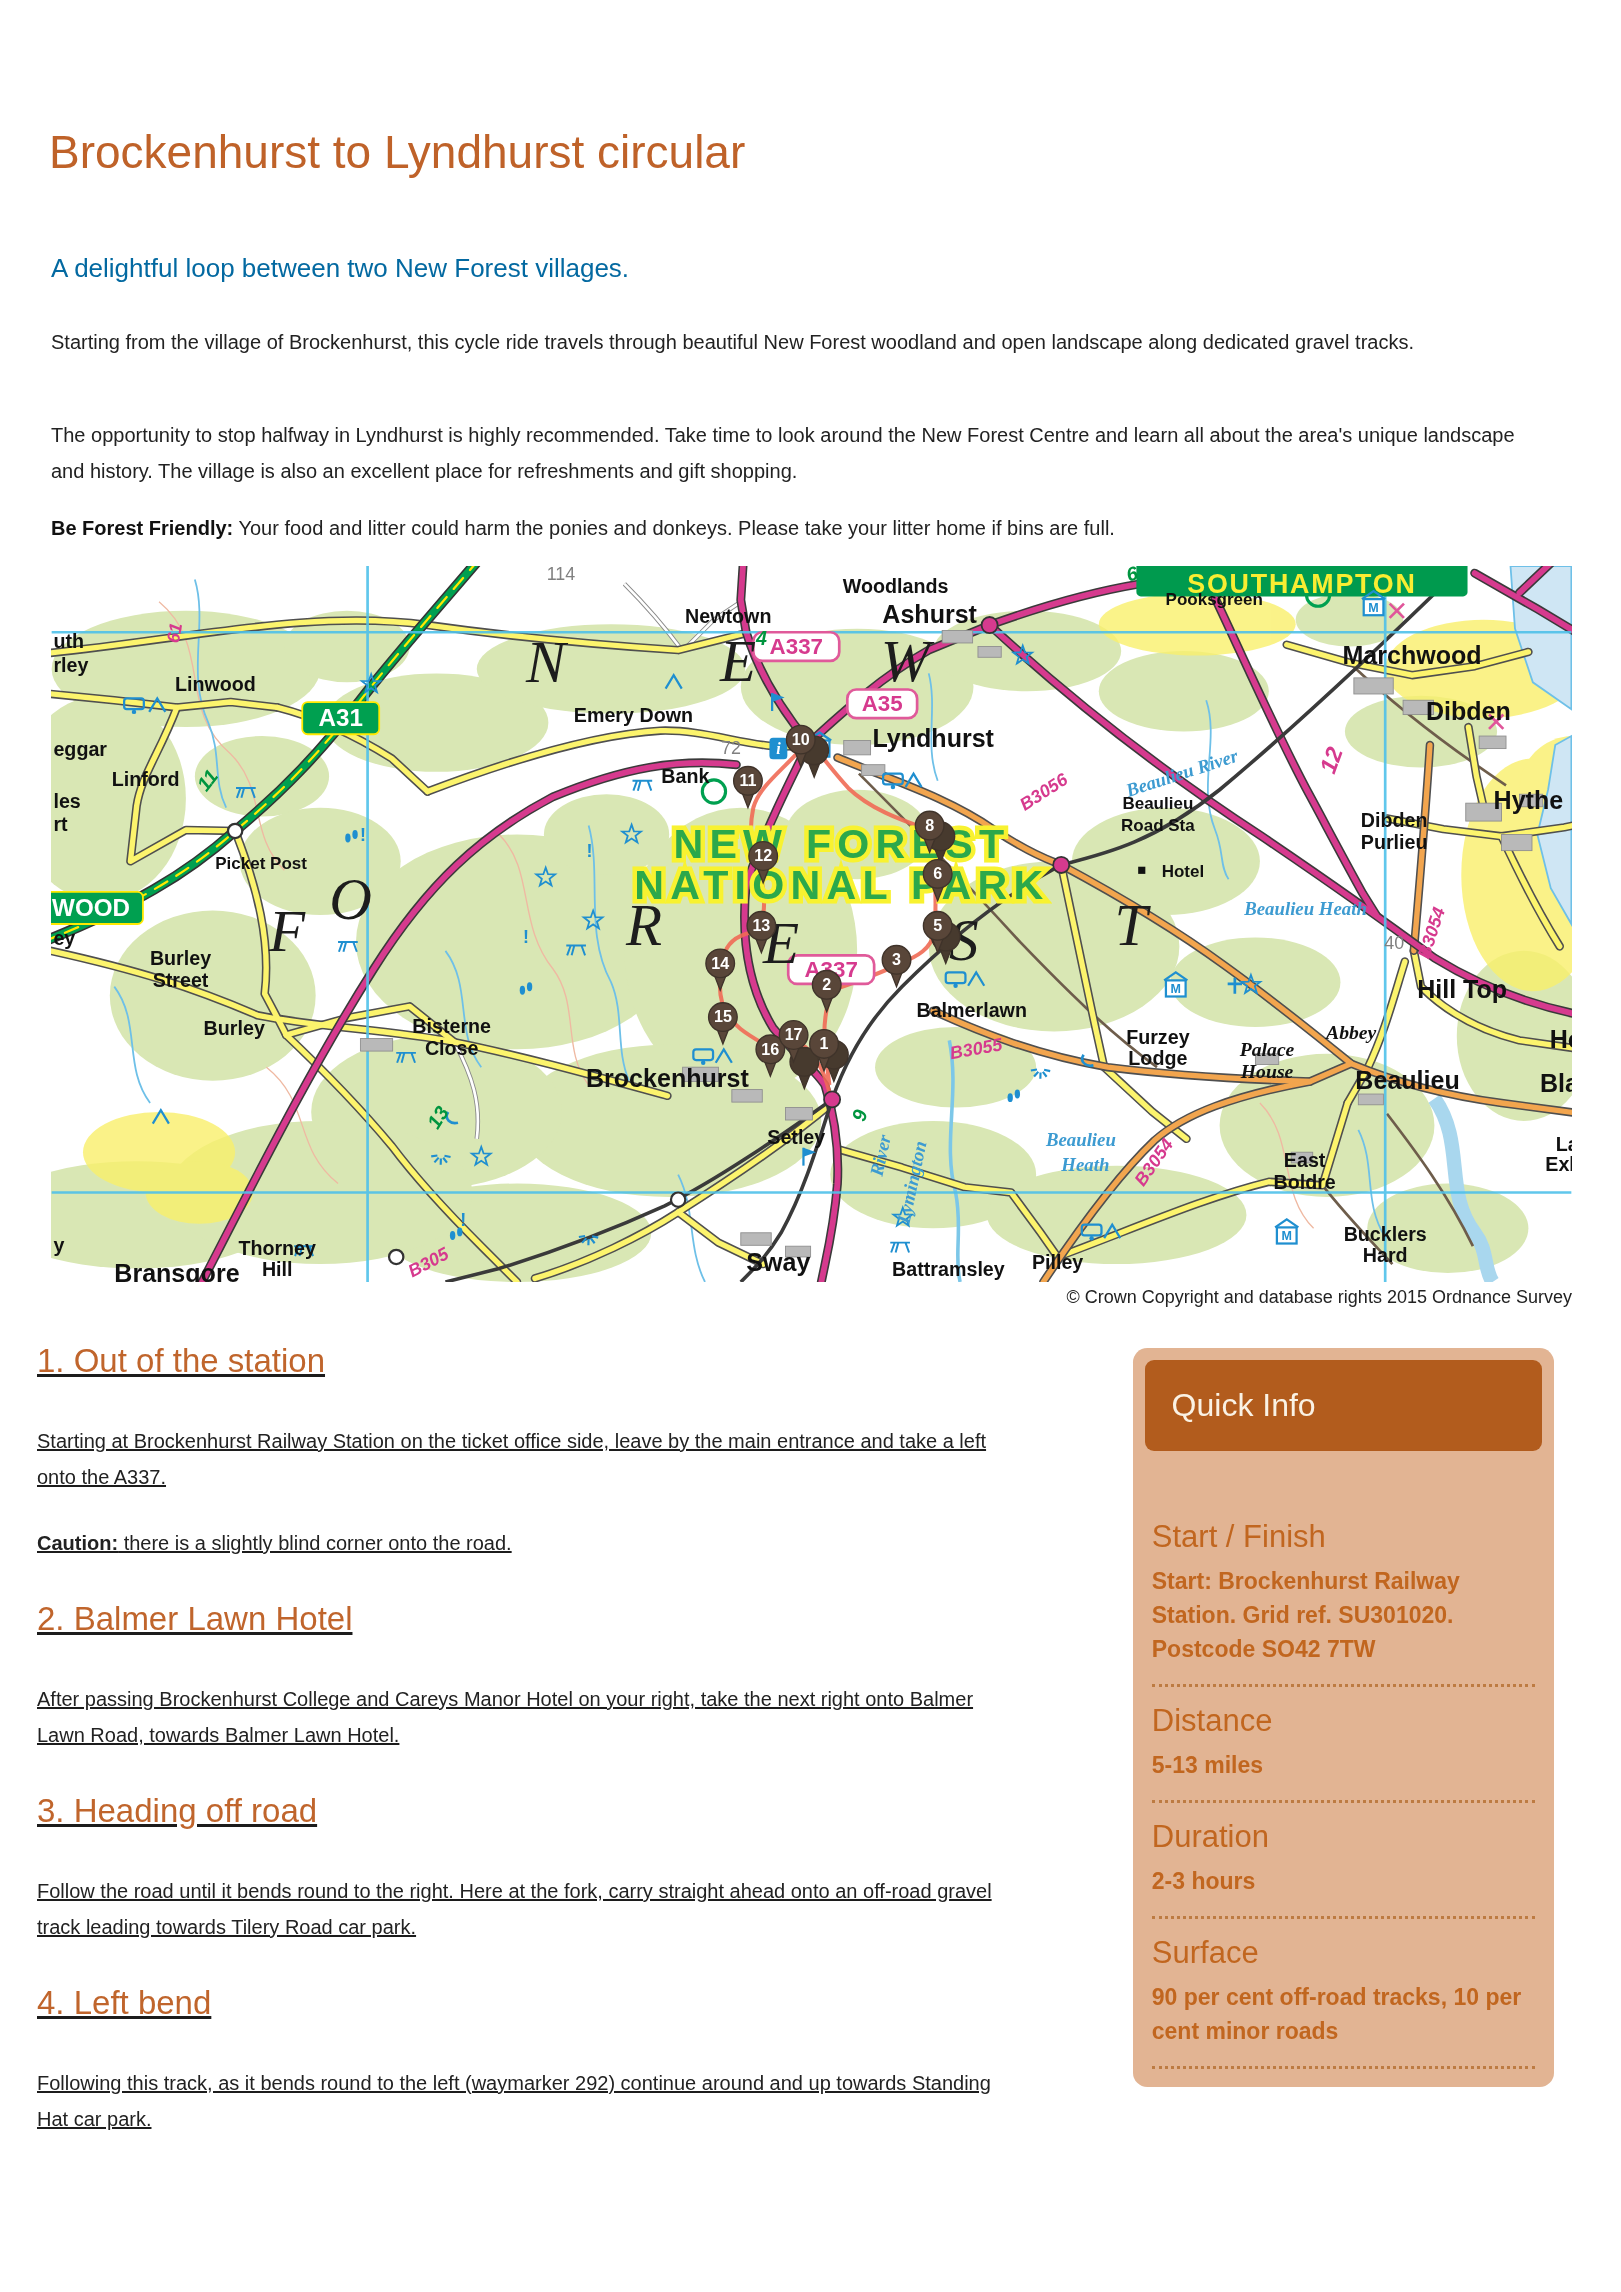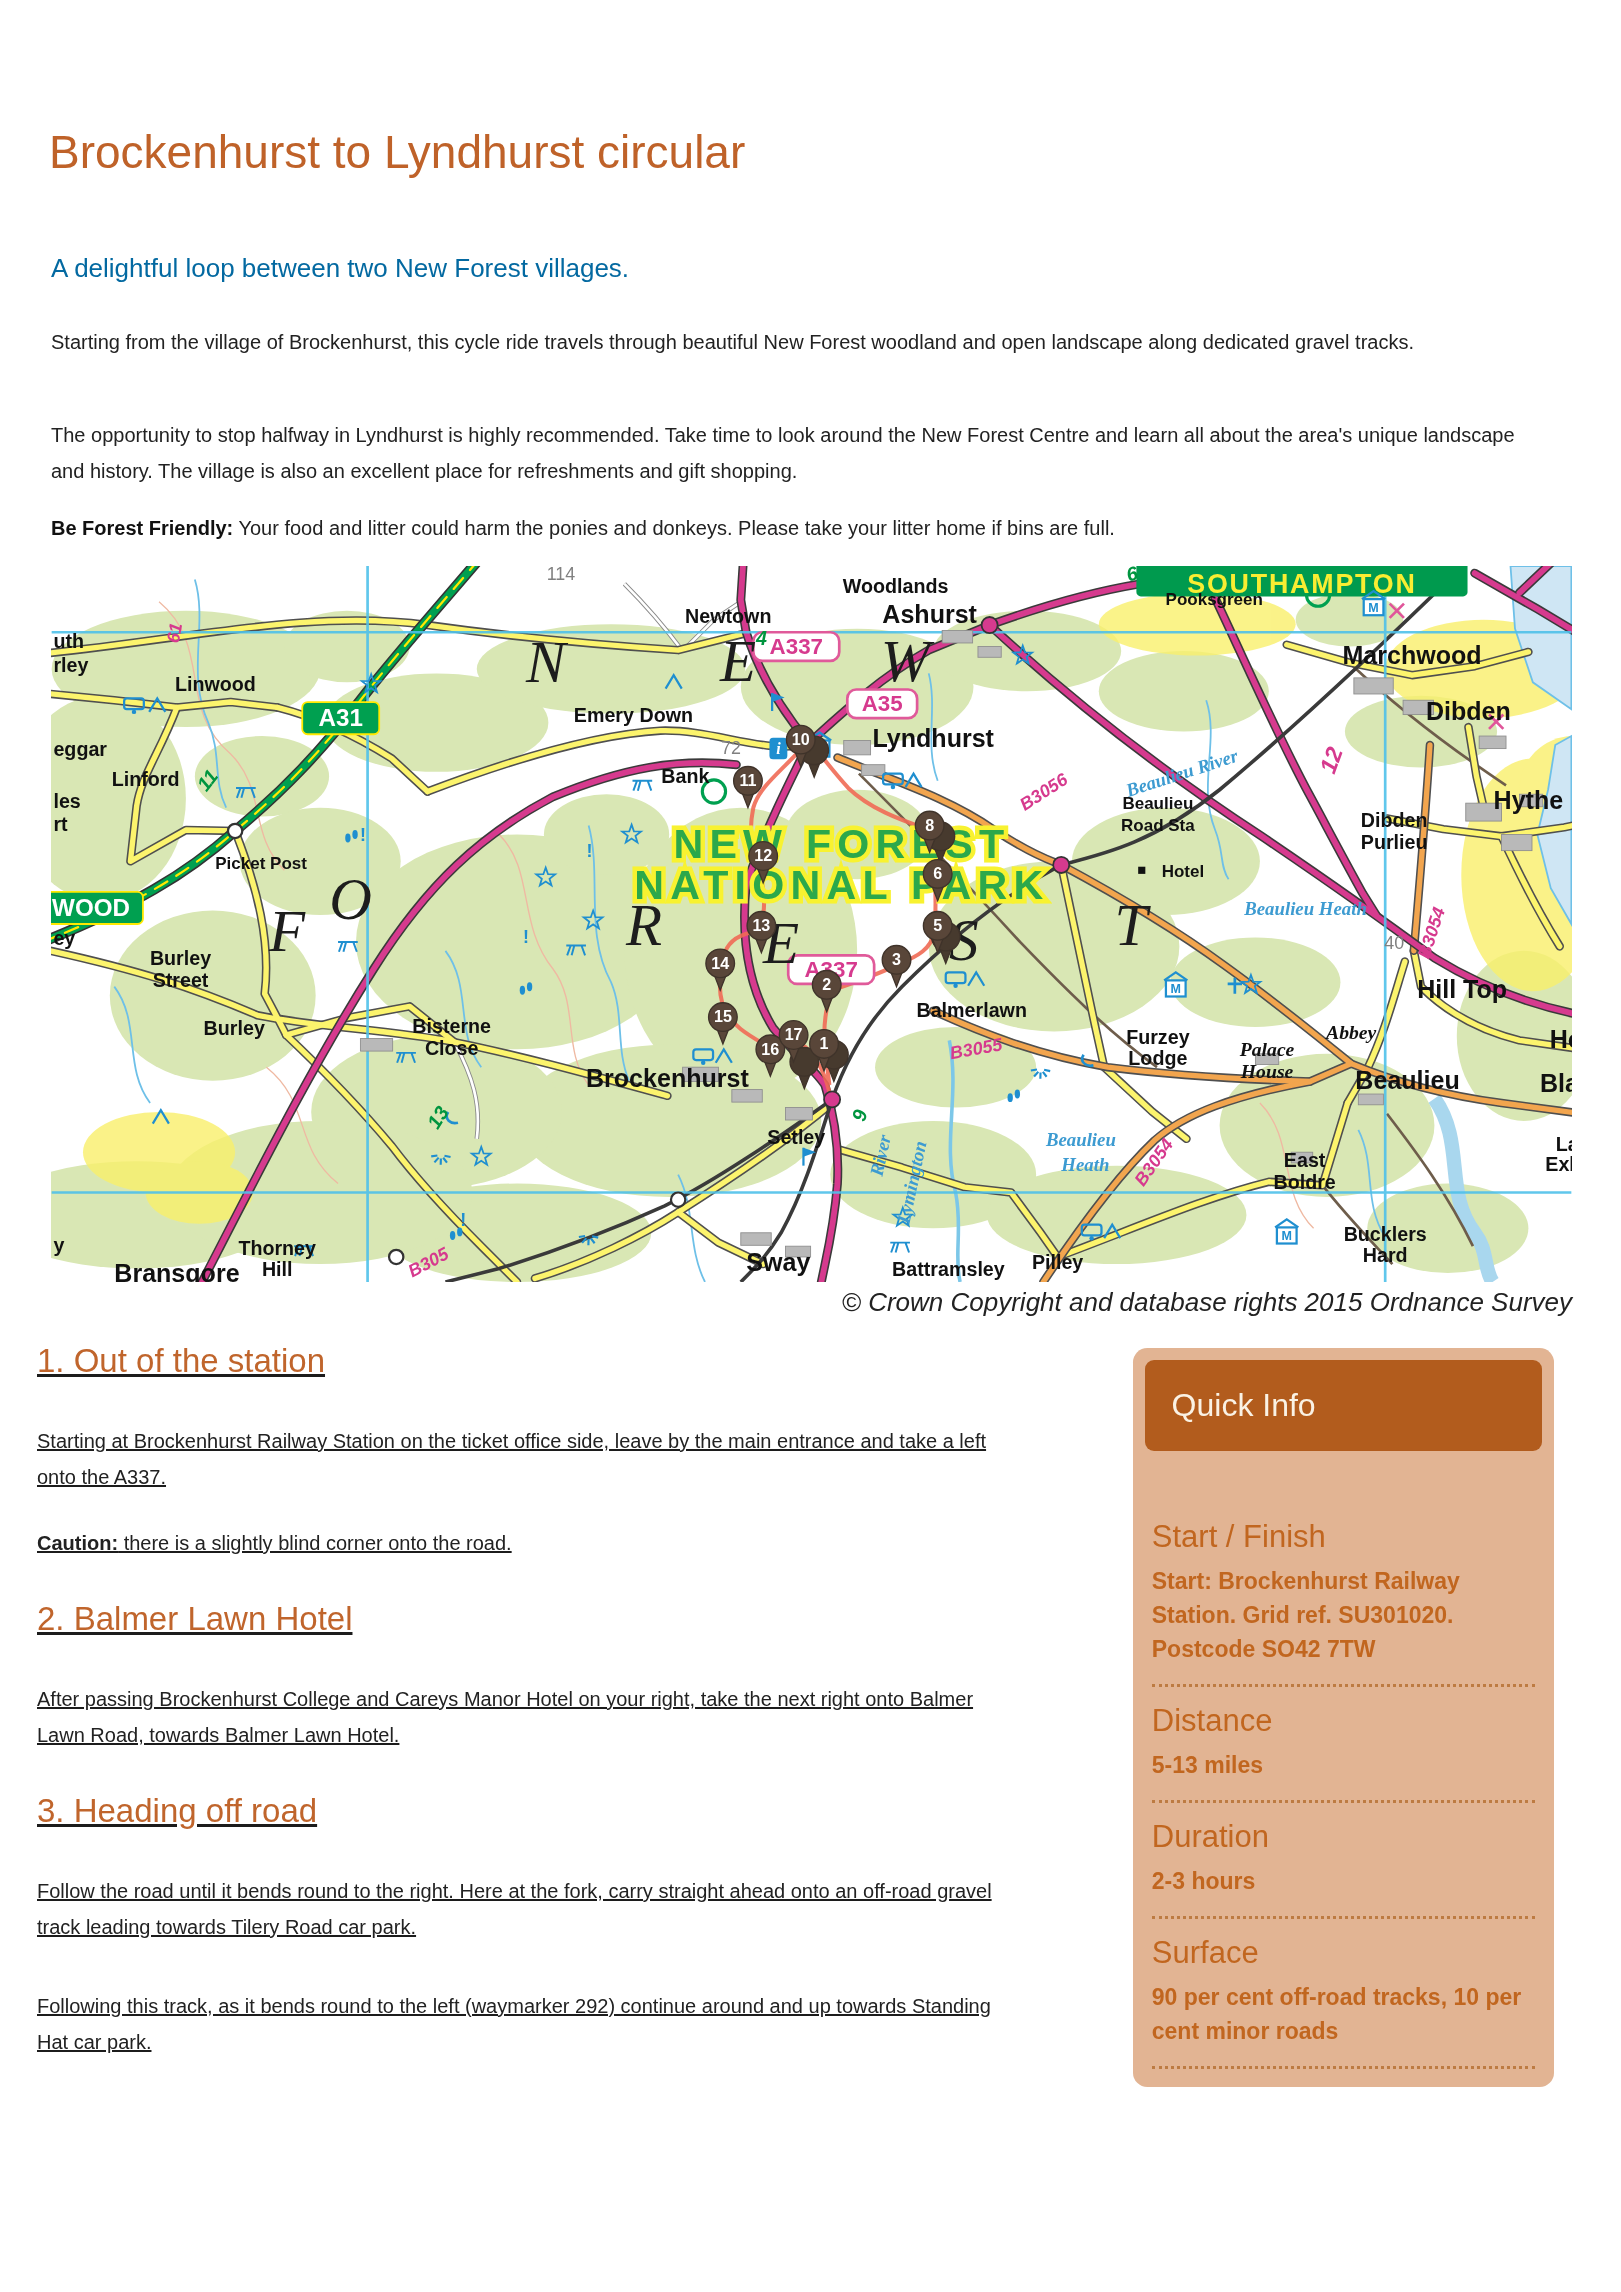--- a/index.html
+++ b/index.html
@@ -8,21 +8,21 @@
   .abs{position:absolute;}
   .title{left:49px;top:125px;width:1522px;font-size:46px;font-weight:400;color:#bf6229;margin:0;}
   .subtitle{left:51px;top:253px;width:1478px;font-size:26px;margin:0;color:#0369a1;}
   .intro1{left:51px;top:324px;}
   .intro2{left:51px;top:417px;}
   .bodytext{width:1482px;font-size:20px;line-height:36px;margin:0;color:#222;}
   .warning{left:51px;top:510px;}
   .warning b{color:#111;}
   .mapwrap{left:51px;top:566px;width:1521px;height:716px;}
   svg{display:block;}
-  .copyright{left:51px;top:1287px;width:1521px;text-align:right;font-size:26px;color:#222;margin:0;font-style:italic;}
+  .copyright{left:51px;top:1287px;width:1521px;text-align:right;font-size:18px;color:#222;margin:0;}
   
   .sections{left:37px;top:1342px;width:963px;text-decoration:underline;}
   .sections h2{font-size:33px;font-weight:400;color:#c0652c;margin:39px 0 0 0;}
   .sections h2:first-child{margin-top:0;}
   .sections p{font-size:20px;line-height:36px;margin:43px 0 0 0;color:#222;}
   .sections p.note{margin-top:30px;}
   
   .qi{left:1133px;top:1348px;width:421px;background:#e2b493;border-radius:14.3px;
       box-sizing:border-box;padding:11.6px 11.6px 18px 11.6px;}
   .qi-header{background:#b25c1d;border-radius:9px;height:91px;display:flex;align-items:center;
@@ -678,20 +678,21 @@
   <p class="abs copyright">© Crown Copyright and database rights 2015 Ordnance Survey</p>
 
   <div class="abs sections" id="sections">
       <h2>1. Out of the station</h2>
       <p>Starting at Brockenhurst Railway Station on the ticket office side, leave by the main entrance and take a left onto the A337.</p>
       <p class="note"><b>Caution:</b> there is a slightly blind corner onto the road.</p>
       <h2>2. Balmer Lawn Hotel</h2>
       <p>After passing Brockenhurst College and Careys Manor Hotel on your right, take the next right onto Balmer Lawn Road, towards Balmer Lawn Hotel.</p>
       <h2>3. Heading off road</h2>
       <p>Follow the road until it bends round to the right. Here at the fork, carry straight ahead onto an off-road gravel track leading towards Tilery Road car park.</p>
+      <h2>4. Left bend</h2>
       <p>Following this track, as it bends round to the left (waymarker 292) continue around and up towards Standing Hat car park.</p>
     </div>
 
   <aside class="abs qi">
     <div class="qi-header">Quick Info</div>
     <div class="qi-items" id="qi-items">
         <div class="qi-item">
           <h3>Start / Finish</h3>
           <p>Start: Brockenhurst Railway Station. Grid ref. SU301020. Postcode SO42 7TW</p>
         </div>

